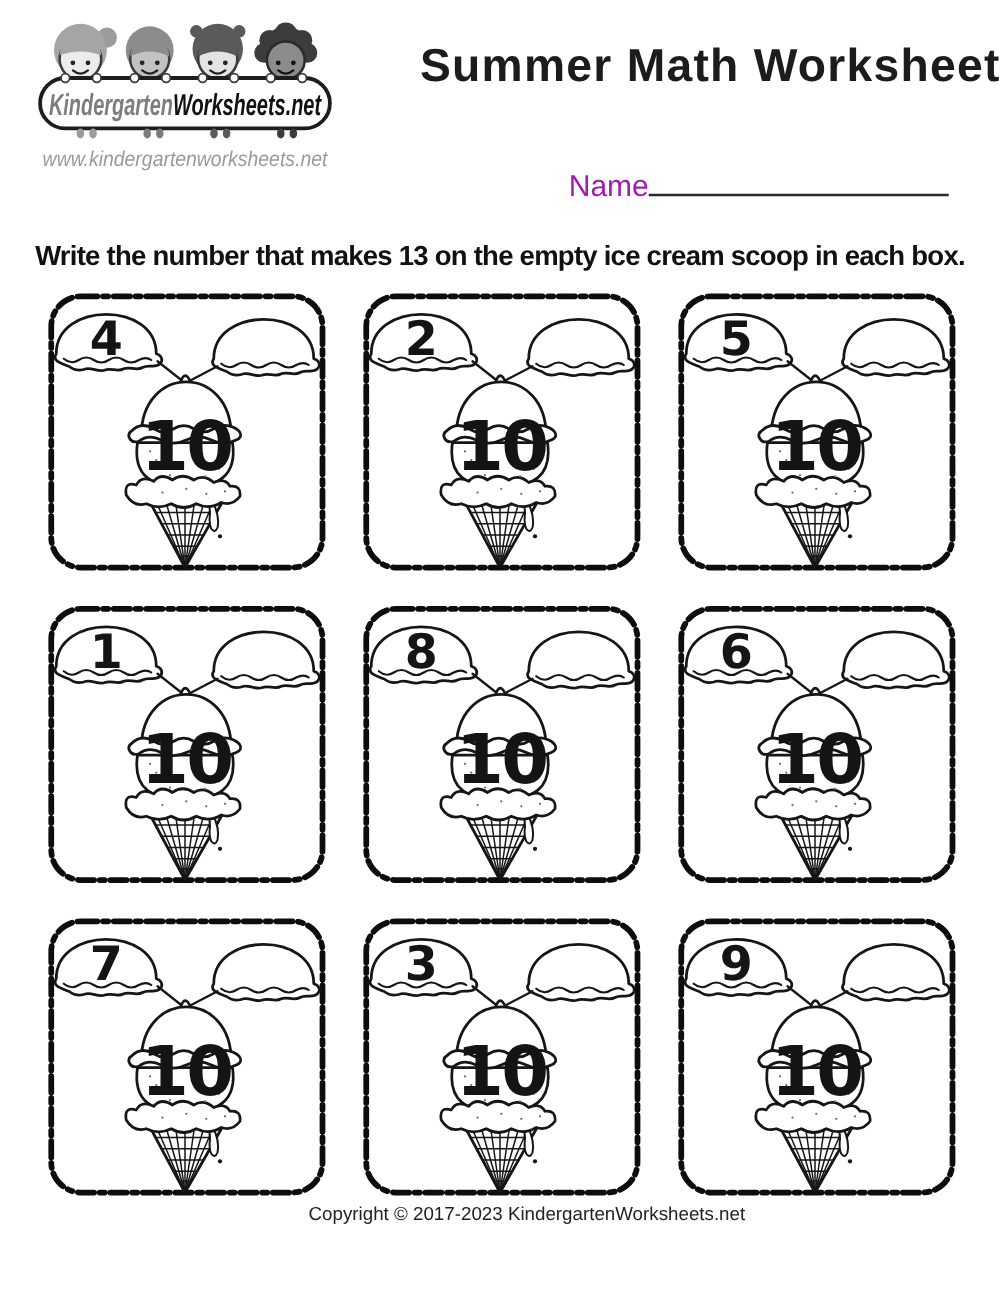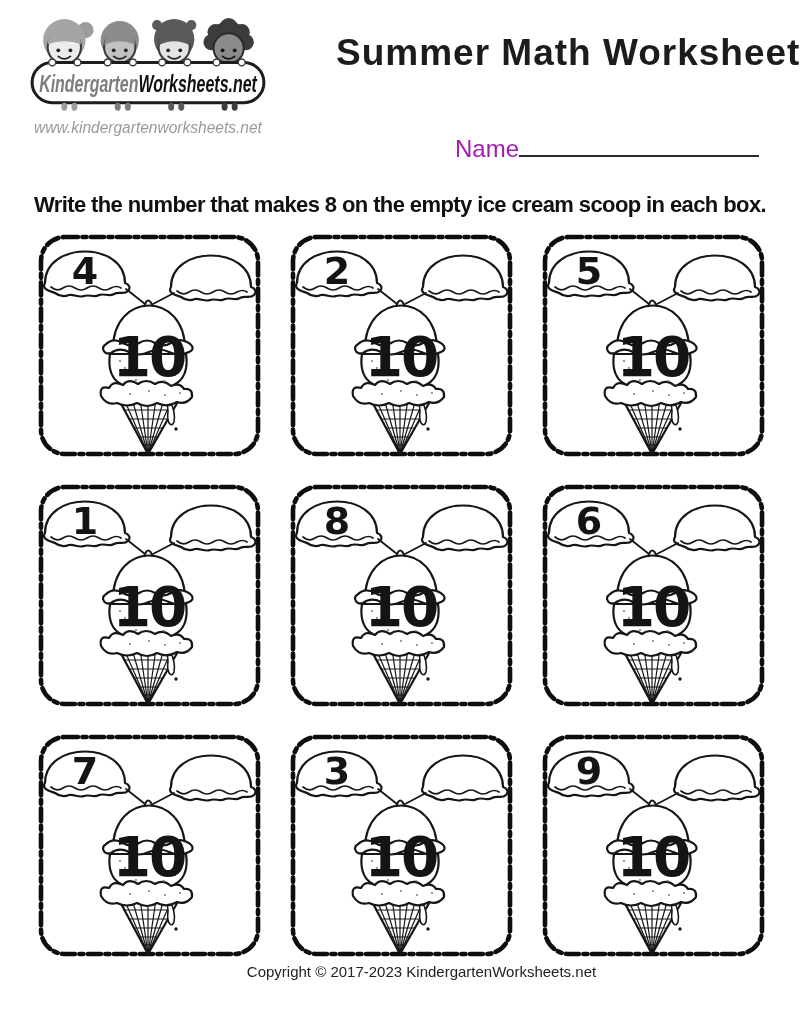--- a/index.html
+++ b/index.html
@@ -166,21 +166,21 @@
     </g>
     <text x="125" y="77" text-anchor="middle" font-size="24" font-weight="700" font-family="Liberation Sans, sans-serif" textLength="216" lengthAdjust="spacingAndGlyphs"><tspan fill="#7d7d7d">Kindergarten</tspan><tspan fill="#111">Worksheets.net</tspan></text>
     <text x="12" y="118" font-size="17" fill="#9a9a9a" font-family="Liberation Sans, sans-serif" textLength="226" lengthAdjust="spacingAndGlyphs">www.kindergartenworksheets.net</text>
   </svg>
 </div>
 
 <div class="page-title">Summer Math Worksheet</div>
 
 <div class="name-row"><span>Name</span><span class="name-line"></span></div>
 
-<div class="instruction">Write the number that makes 8 on the empty ice cream scoop in each box.</div>
+<div class="instruction">Write the number that makes 13 on the empty ice cream scoop in each box.</div>
 
 <div class="grid">
 
   <div class="cell">
     <svg viewBox="0 0 225 225">
       <use href="#icecream-art"></use>
       <text class="addend" x="48" y="51">4</text>
       <text class="total" x="112" y="143">10</text>
       <rect x="130" y="14" width="88" height="54" fill="transparent" stroke="none"></rect>
     </svg>

